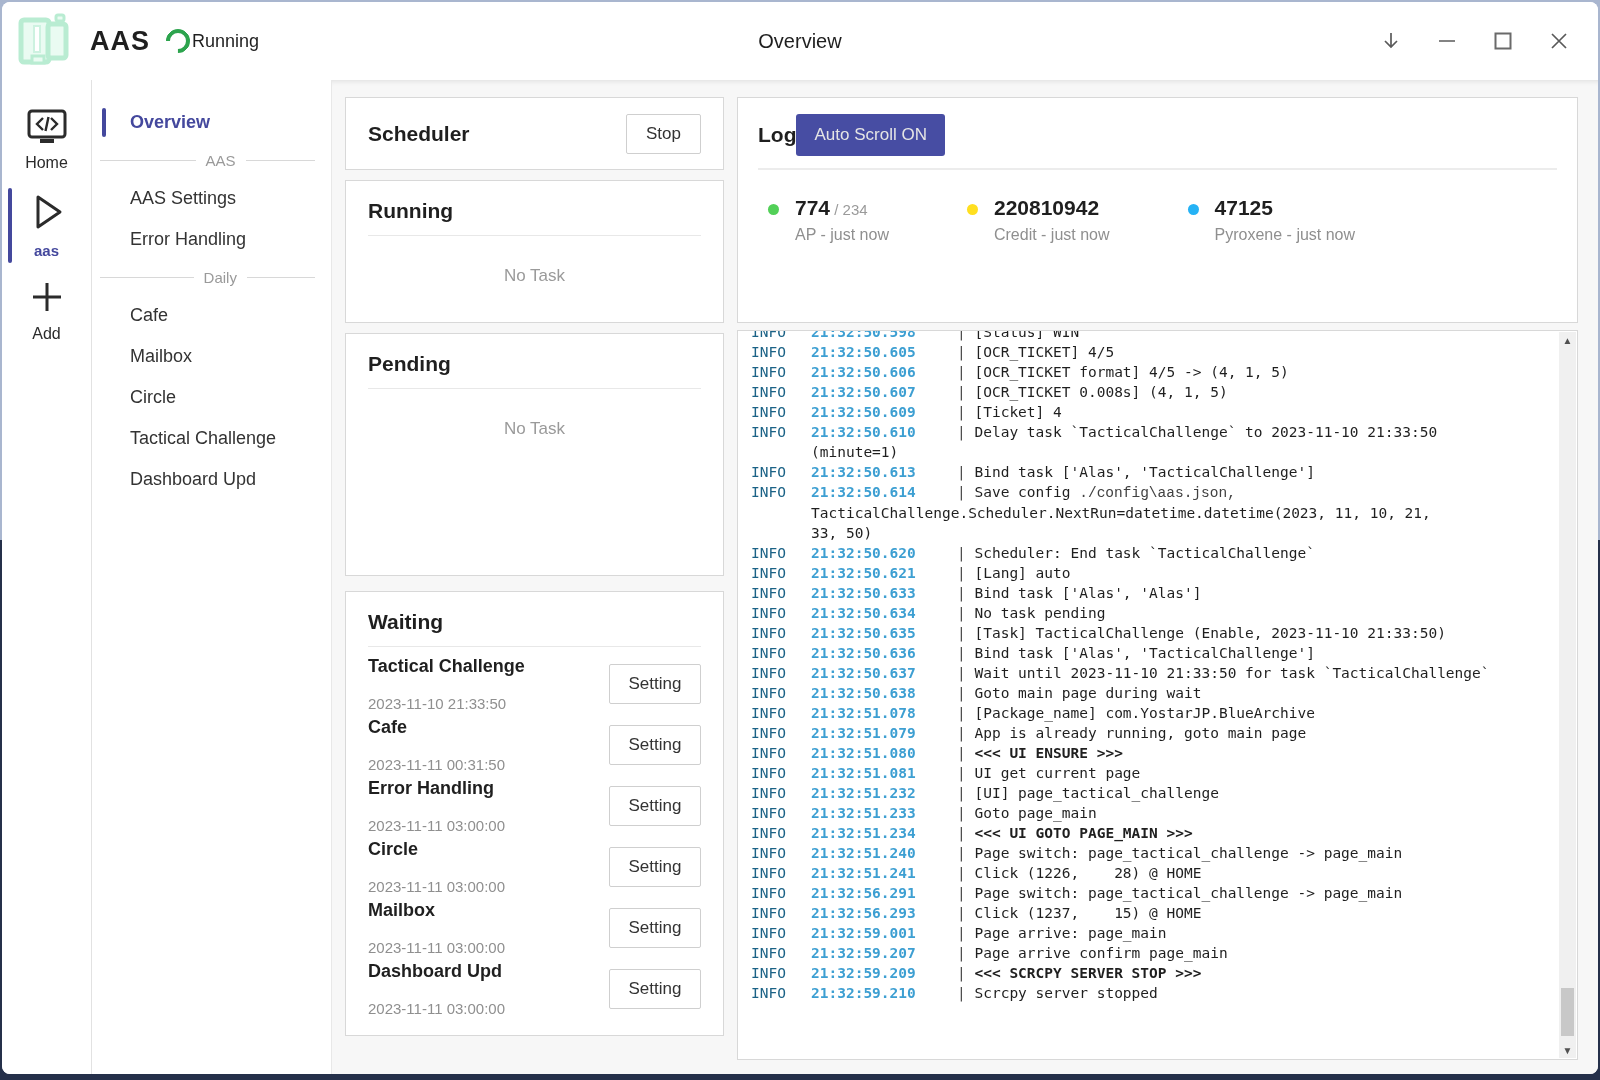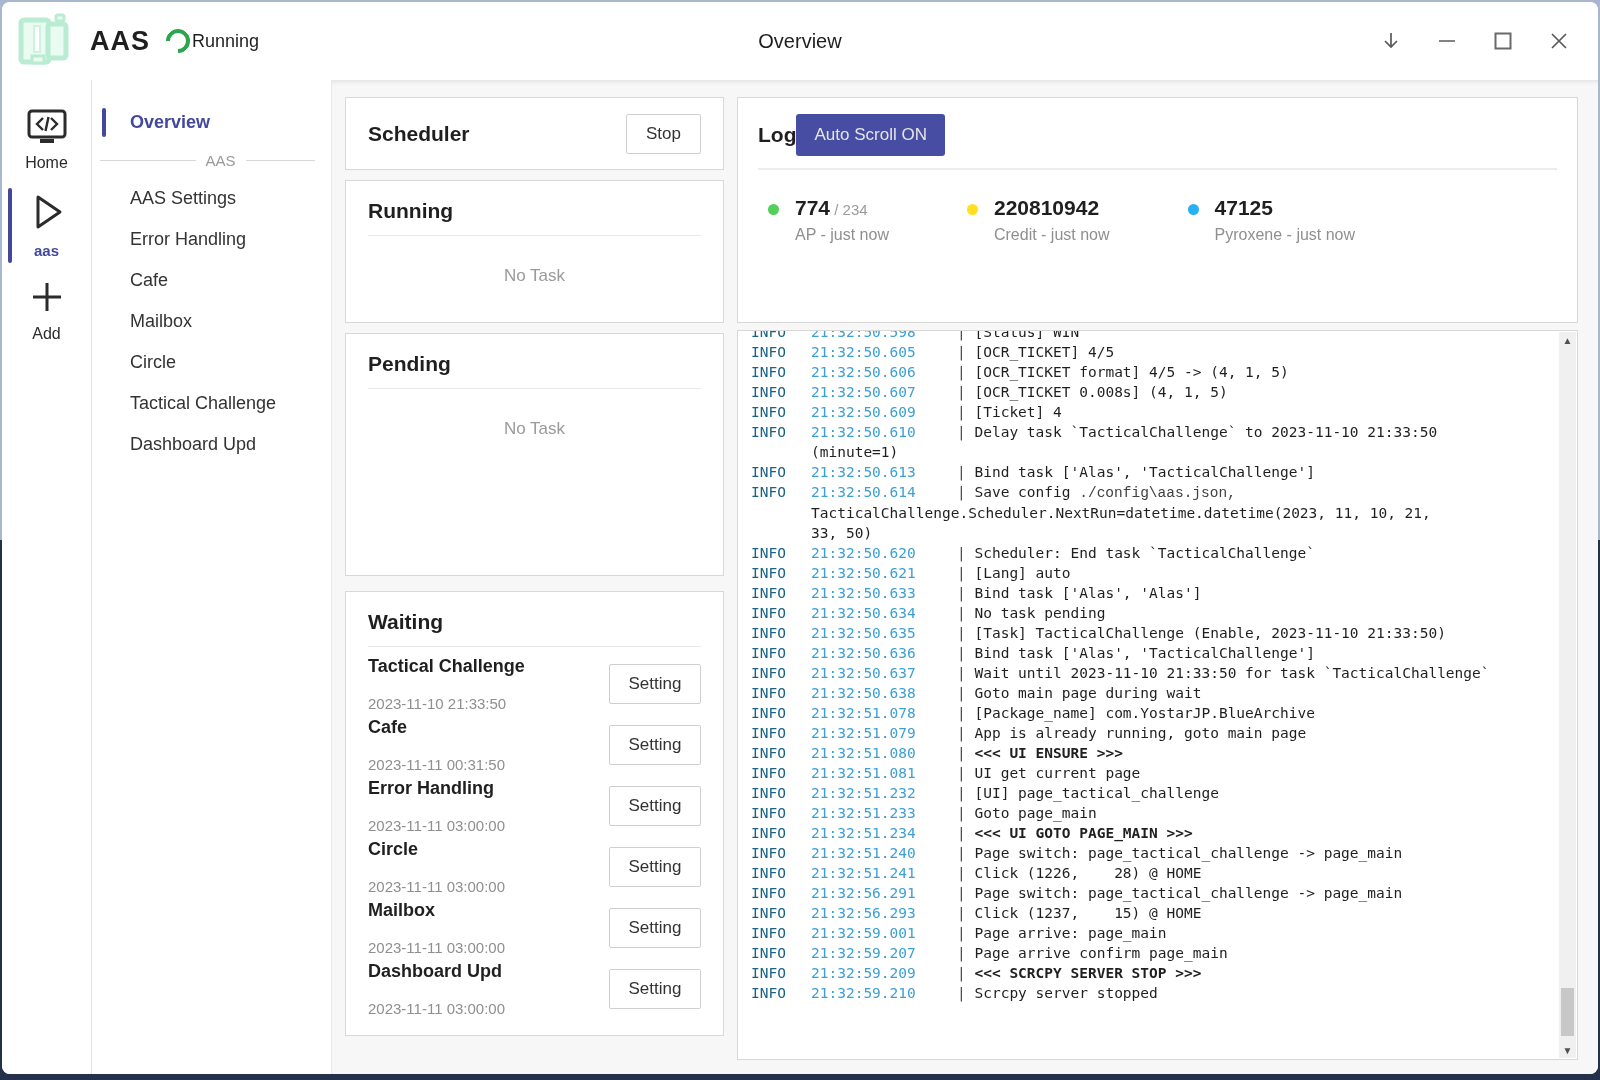--- a/index.html
+++ b/index.html
@@ -85,21 +85,21 @@
   .stat-value { font-size:21px; font-weight:bold; color:#1f1f1f; }
   .stat-total { font-size:15px; font-weight:normal; color:#9a9a9a; }
   .stat-label { font-size:16px; color:#8f8f8f; margin-top:6px; }
 
   
   .log-panel { height:730px; position:relative; overflow:hidden; }
   .log-lines { padding:0 30px 0 13px; margin-top:-9px;
     font-family:"DejaVu Sans Mono", monospace; font-size:14.5px; line-height:20px;
     white-space:pre; color:#1f1f1f; }
   .log-line .lvl { display:inline-block; width:60px; color:#1b6286; }
-  .log-line .tm  { display:inline-block; width:146px; color:#3d9fd2; }
+  .log-line .tm  { display:inline-block; width:146px; color:#3d9fd2;font-weight:bold; }
   .log-line .pipe { color:#4a4a4a; }
   .log-line.bold .msg { font-weight:bold; }
   .log-cont { padding-left:60px; }
   .hl { color:#404040;font-family:Liberation Mono, monospace; }
 
   .scrollbar { position:absolute; top:1px; right:1px; bottom:1px; width:17px; background:#f0f0f0;
     display:flex; flex-direction:column; align-items:center; }
   .sb-arrow { height:16px; display:flex; align-items:center; justify-content:center;
     font-size:10px; color:#505050; width:100%; }
   .sb-track { flex:1; width:100%; position:relative; }
@@ -174,20 +174,25 @@
 
     <div class="nav" id="nav">
         <div class="nav-link active">Overview</div>
         <div class="nav-divider">
           <span class="line l1"></span>
           <span class="txt">AAS</span>
           <span class="line l2"></span>
         </div>
         <div class="nav-link">AAS Settings</div>
         <div class="nav-link">Error Handling</div>
+        <div class="nav-divider">
+          <span class="line l1"></span>
+          <span class="txt">Daily</span>
+          <span class="line l2"></span>
+        </div>
         <div class="nav-link">Cafe</div>
         <div class="nav-link">Mailbox</div>
         <div class="nav-link">Circle</div>
         <div class="nav-link">Tactical Challenge</div>
         <div class="nav-link">Dashboard Upd</div>
       </div>
 
     <div class="main">
       <div class="col-left">
         <div class="card scheduler-card">

